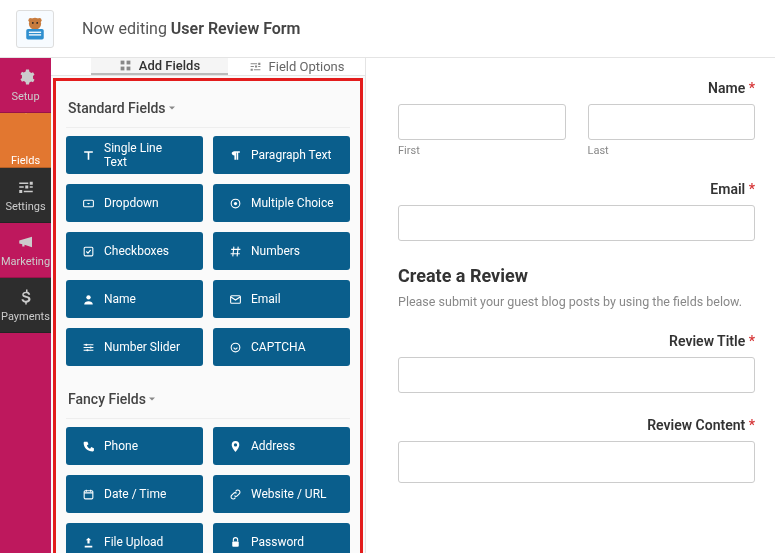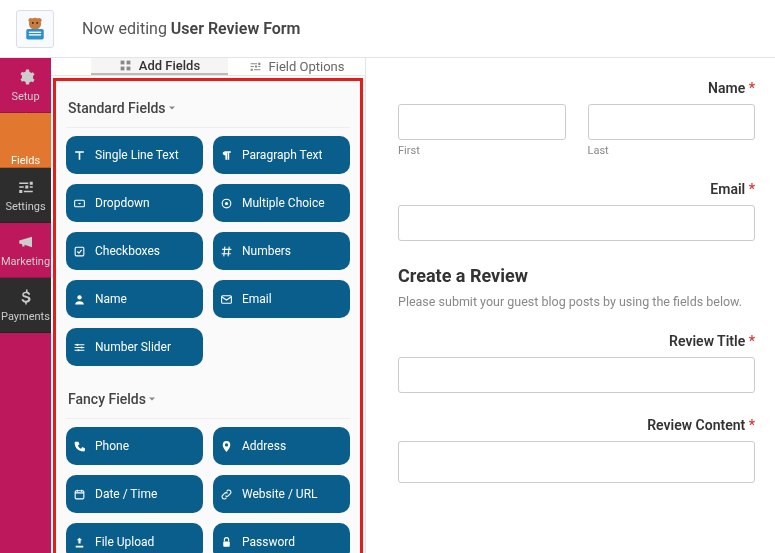--- a/index.html
+++ b/index.html
@@ -114,24 +114,24 @@
   .field-grid {
     display:grid;
     grid-template-columns: 1fr 1fr;
     gap:10px;
     margin-bottom:14px;
   }
   .field-btn {
     height:38px;
     background:#0a5e8c;
     color:#fff;
-    border-radius:10px;
+    border-radius:3px;
     display:flex;
     align-items:center;
-    padding:0 7px;
+    padding:0 16px;
     gap:9px;
     font-size:12px;
     cursor:pointer;
   }
   .field-btn svg { width:13px; height:13px; fill:#fff; flex-shrink:0; }
 
   .preview {
     flex:1;
     padding:22px 20px 12px 32px;
     overflow:hidden;
@@ -310,20 +310,27 @@
         </div>
         <div class="field-btn">
           <svg viewBox="0 0 24 24">
               <path d="M3 7h18M3 12h18M3 17h18" stroke="#fff" stroke-width="2"></path>
               <circle cx="8" cy="7" r="2"></circle>
               <circle cx="16" cy="12" r="2"></circle>
               <circle cx="10" cy="17" r="2"></circle>
             </svg>
           <span>Number Slider</span>
         </div>
+        <div class="field-btn">
+          <svg viewBox="0 0 24 24">
+              <circle cx="12" cy="12" r="8" fill="none" stroke="#fff" stroke-width="2"></circle>
+              <path d="M9 12a3 3 0 106 0" fill="none" stroke="#fff" stroke-width="2"></path>
+            </svg>
+          <span>CAPTCHA</span>
+        </div>
       </div>
 
       <div class="group-header">
         <span>Fancy Fields</span>
         <svg viewBox="0 0 24 24">
             <path d="M6 9l6 6 6-6z"></path>
           </svg>
       </div>
       <div class="field-grid">
         <div class="field-btn">

